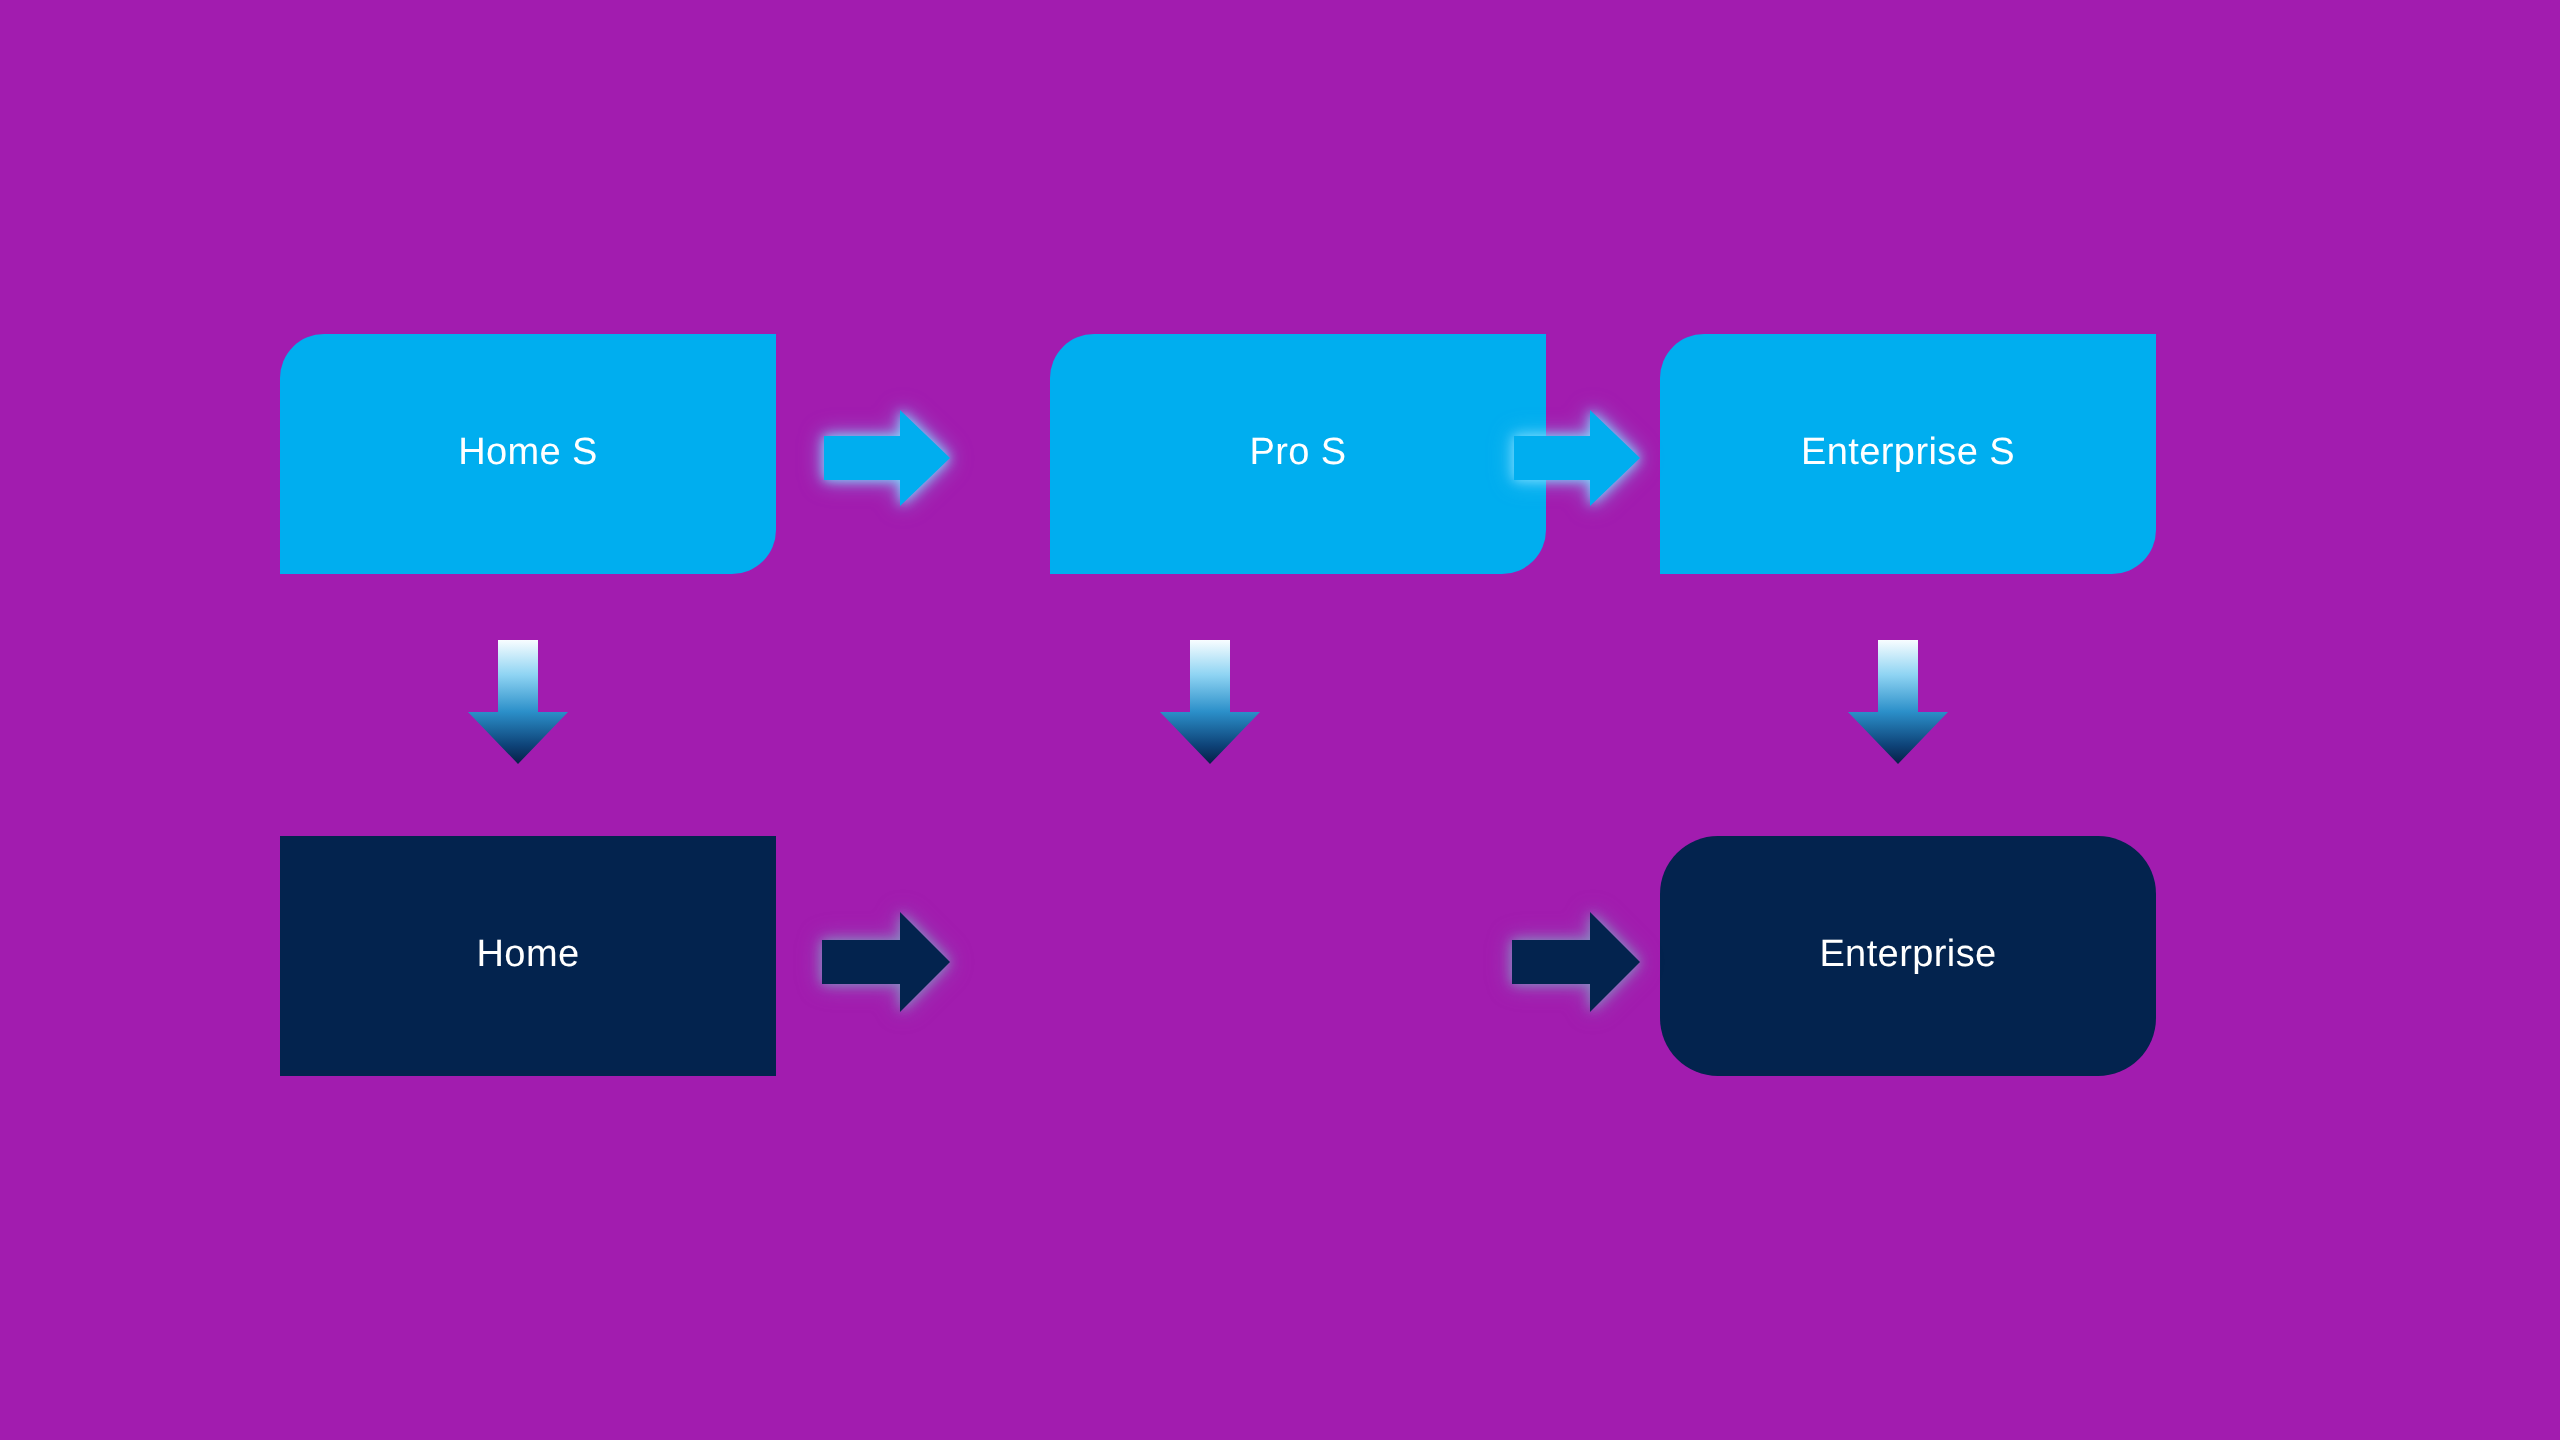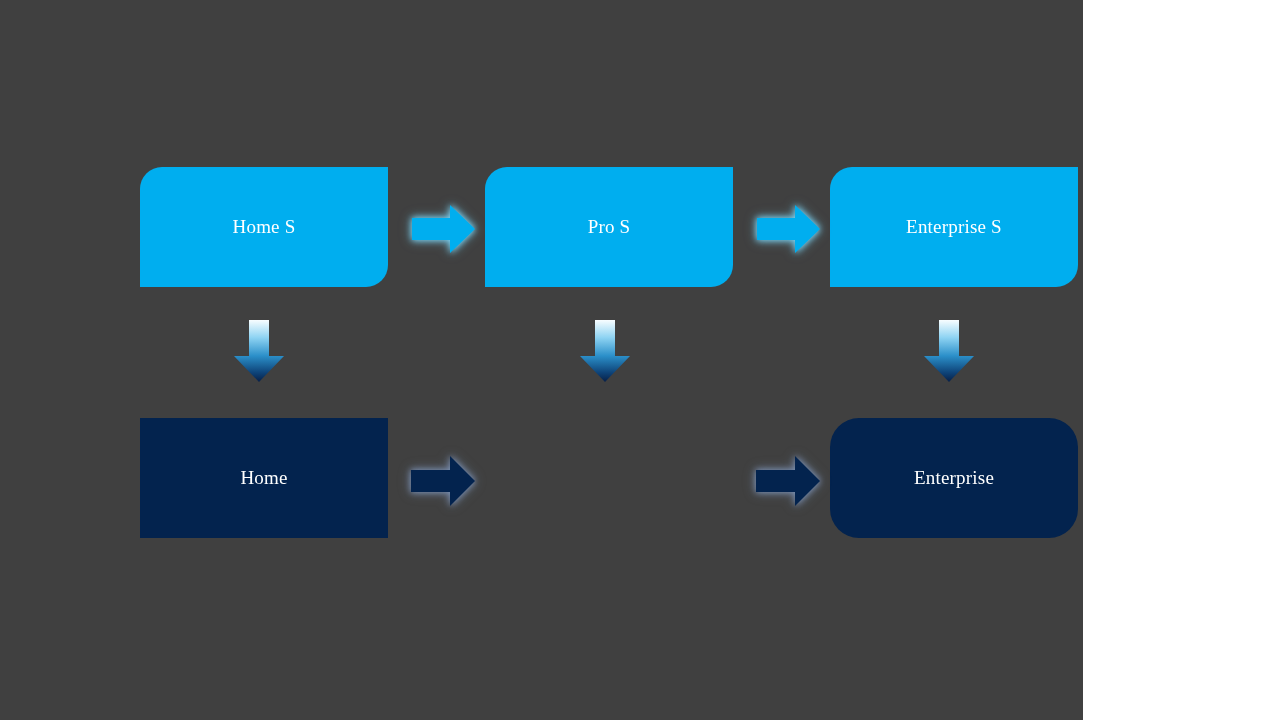--- a/index.html
+++ b/index.html
@@ -1,22 +1,22 @@
 <!DOCTYPE html>
 <html><head>
 <meta charset="utf-8">
 <style>
   html, body { margin: 0; padding: 0; background: #ffffff; }
   .canvas {
     position: relative;
-    width: 1083px;
+    width: 1280px;
     height: 720px;
-    background: #404040;
+    background: #a21caf;
     overflow: hidden;
-    font-family: Liberation Serif, serif;
+    font-family: Liberation Sans, sans-serif;
   }
   .box {
     position: absolute;
     width: 248px;
     height: 120px;
     display: flex;
     align-items: center;
     justify-content: center;
     color: #ffffff;
     font-size: 19px;
@@ -51,21 +51,21 @@
       <stop offset="100%" stop-color="#071F47"></stop>
     </linearGradient>
   </defs>
 </svg>
 
 <div class="canvas">
 
   <div class="box top col1" style="background-color: rgb(0, 174, 239);">
     <span>Home S</span>
   </div>
-  <div class="box top col2" style="background-color: rgb(0, 174, 239);">
+  <div class="box top col2" style="background-color: rgb(0, 174, 239); margin-left: 40px;">
     <span>Pro S</span>
   </div>
   <div class="box top col3" style="background-color: rgb(0, 174, 239);">
     <span>Enterprise S</span>
   </div>
 
   <svg class="arrow glow-light" style="left:412px; top:205px;" width="63" height="48" viewBox="0 0 63 48">
     <polygon points="0,13 38,13 38,0 63,24 38,48 38,35 0,35" fill="#00AEEF"></polygon>
   </svg>
   <svg class="arrow glow-light" style="left:757px; top:205px;" width="63" height="48" viewBox="0 0 63 48">

